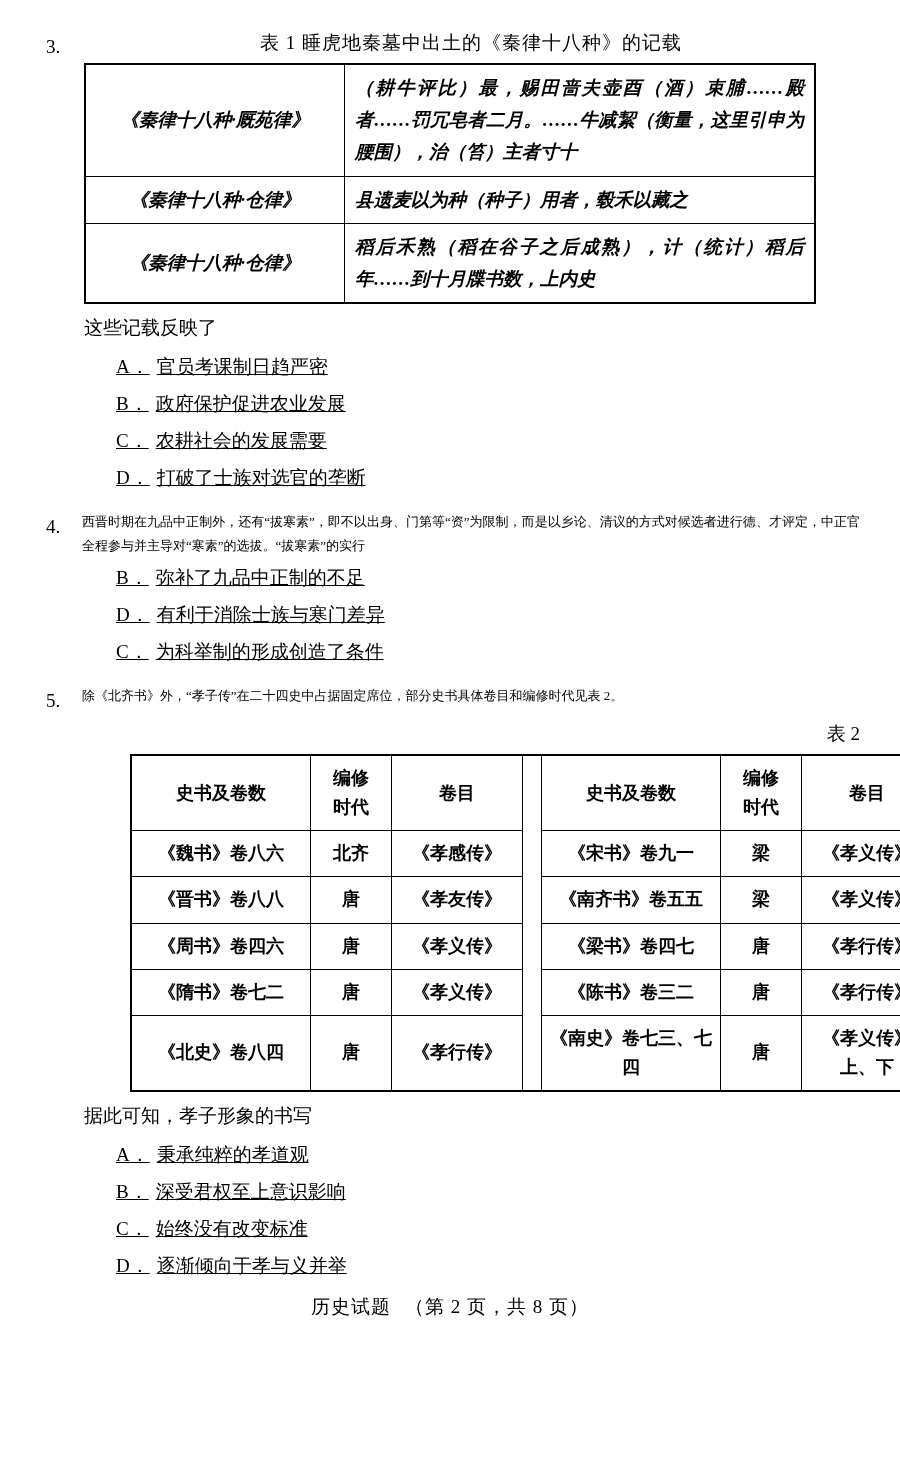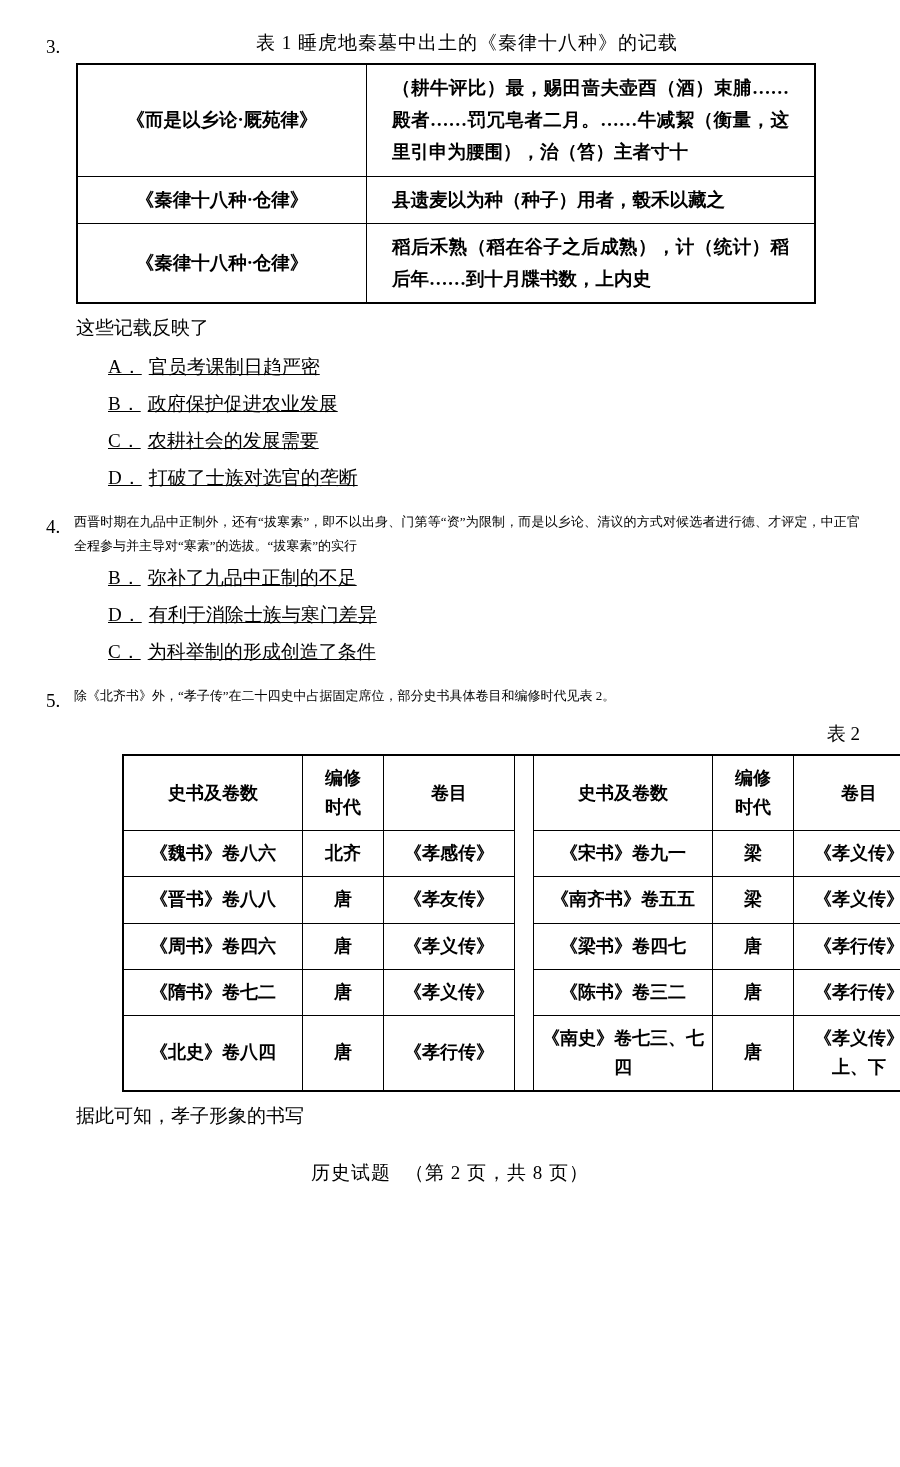--- a/index.html
+++ b/index.html
@@ -32,20 +32,21 @@
     flex: 0 0 34px;
     font-size: 19px;
     line-height: 34px;
     text-align: left;
     padding-left: 6px;
     box-sizing: border-box;
   }
   .q-body {
     flex: 1 1 auto;
     min-width: 0;
+    margin-left: 8px;
   }
   .stem {
     font-size: 13px;
     line-height: 1.78;
     text-align: justify;
     text-justify: inter-ideograph;
   }
   .opts {
     margin-top: 2px;
   }
@@ -78,24 +79,25 @@
     padding-left: 2px;
     padding-right: 44px;
   }
   table.t {
     border-collapse: collapse;
     width: 100%;
     table-layout: fixed;
   }
   table.t td {
     border: 1.2px solid #000;
-    padding: 7px 25px;
+    padding: 7px 10px;
     font-size: 18.5px;
     line-height: 1.74;
     vertical-align: middle;
+    font-style: italic;
   }
   table.t.outer {
     border: 2.2px solid #000;
   }
   .t1 td.c1 {
     width: 238px;
     text-align: center;
     font-weight: 600;
   }
   .t1 td.c2 {
@@ -142,41 +144,41 @@
   }
   .col-a { width: 172px; }
   .col-b { width: 74px; }
   .col-c { width: 124px; }
   .col-d { width: 172px; }
   .col-e { width: 74px; }
   .col-f { width: 124px; }
 
   
   .footer {
-    margin-top: 26px;
+    margin-top: 10px;
     text-align: center;
     font-size: 19px;
     letter-spacing: 1px;
   }
   .footer .sep { display: inline-block; width: 14px; }
 </style>
 </head>
 <body>
 
 <div class="page">
 
   <div class="q">
     <div class="q-num">3.</div>
     <div class="q-body">
       <div class="tbl-caption">表 1    睡虎地秦墓中出土的《秦律十八种》的记载</div>
       <div class="tbl1-wrap">
         <table class="t t1 outer">
           <tbody>
               <tr>
-            <td class="c1">《而是以乡论·厩苑律》</td>
+            <td class="c1">《秦律十八种·厩苑律》</td>
             <td class="c2">（耕牛评比）最，赐田啬夫壶酉（酒）束脯……殿者……罚冗皂者二月。……牛减絜（衡量，这里引申为腰围），治（笞）主者寸十</td>
           </tr>
           <tr>
             <td class="c1">《秦律十八种·仓律》</td>
             <td class="c2">县遗麦以为种（种子）用者，毂禾以藏之</td>
           </tr>
           <tr>
             <td class="c1">《秦律十八种·仓律》</td>
             <td class="c2">稻后禾熟（稻在谷子之后成熟），计（统计）稻后年……到十月牒书数，上内史</td>
           </tr>
@@ -290,20 +292,34 @@
             <td>《南史》卷七三、七四</td>
             <td>唐</td>
             <td>《孝义传》上、下</td>
           </tr>
         </tbody>
           </table>
       </div>
 
       <div class="lead">据此可知，孝子形象的书写</div>
 
+      <div class="opts">
+        <div class="opt">
+          <span class="lab">A．</span><span>秉承纯粹的孝道观</span>
+        </div>
+        <div class="opt">
+          <span class="lab">B．</span><span>深受君权至上意识影响</span>
+        </div>
+        <div class="opt">
+          <span class="lab">C．</span><span>始终没有改变标准</span>
+        </div>
+        <div class="opt">
+          <span class="lab">D．</span><span>逐渐倾向于孝与义并举</span>
+        </div>
+      </div>
     </div>
   </div>
 
   <div class="footer">
     <span>历史试题</span><span class="sep"></span><span>（第 2 页，共 8 页）</span>
   </div>
 
 </div>
 
 </body></html>

